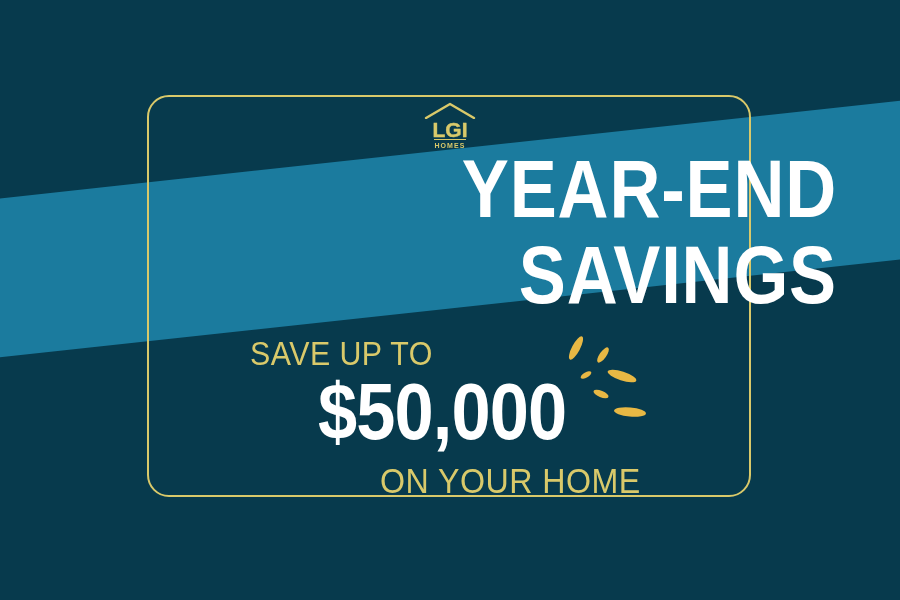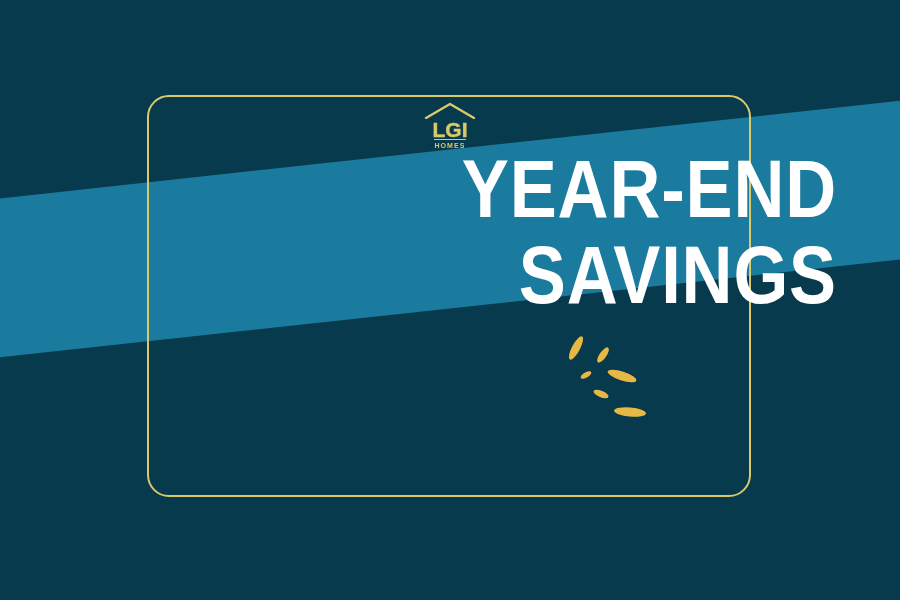--- a/index.html
+++ b/index.html
@@ -171,20 +171,25 @@
     </span>
     <span class="logo-mark">LGI</span>
     <span class="logo-sub">HOMES</span>
   </div>
 
   <div class="headline">
     <div class="headline-line">YEAR-END</div>
     <div class="headline-line">SAVINGS</div>
   </div>
 
+  <div class="offer">
+    <div class="offer-pre">SAVE UP TO</div>
+    <div class="offer-amount">$50,000</div>
+    <div class="offer-post">ON YOUR HOME</div>
+  </div>
 
   <div class="sparkle">
     <svg width="110" height="110" viewBox="0 0 110 110">
       <g fill="#e8b844">
         <ellipse cx="20" cy="20" rx="4" ry="13" transform="rotate(28 20 20)"></ellipse>
         <ellipse cx="47" cy="27" rx="3.4" ry="9" transform="rotate(35 47 27)"></ellipse>
         <ellipse cx="66" cy="48" rx="4.4" ry="15" transform="rotate(108 66 48)"></ellipse>
         <ellipse cx="45" cy="66" rx="3.2" ry="8" transform="rotate(112 45 66)"></ellipse>
         <ellipse cx="74" cy="84" rx="4.6" ry="16" transform="rotate(95 74 84)"></ellipse>
         <ellipse cx="30" cy="47" rx="2.6" ry="6" transform="rotate(60 30 47)"></ellipse>

